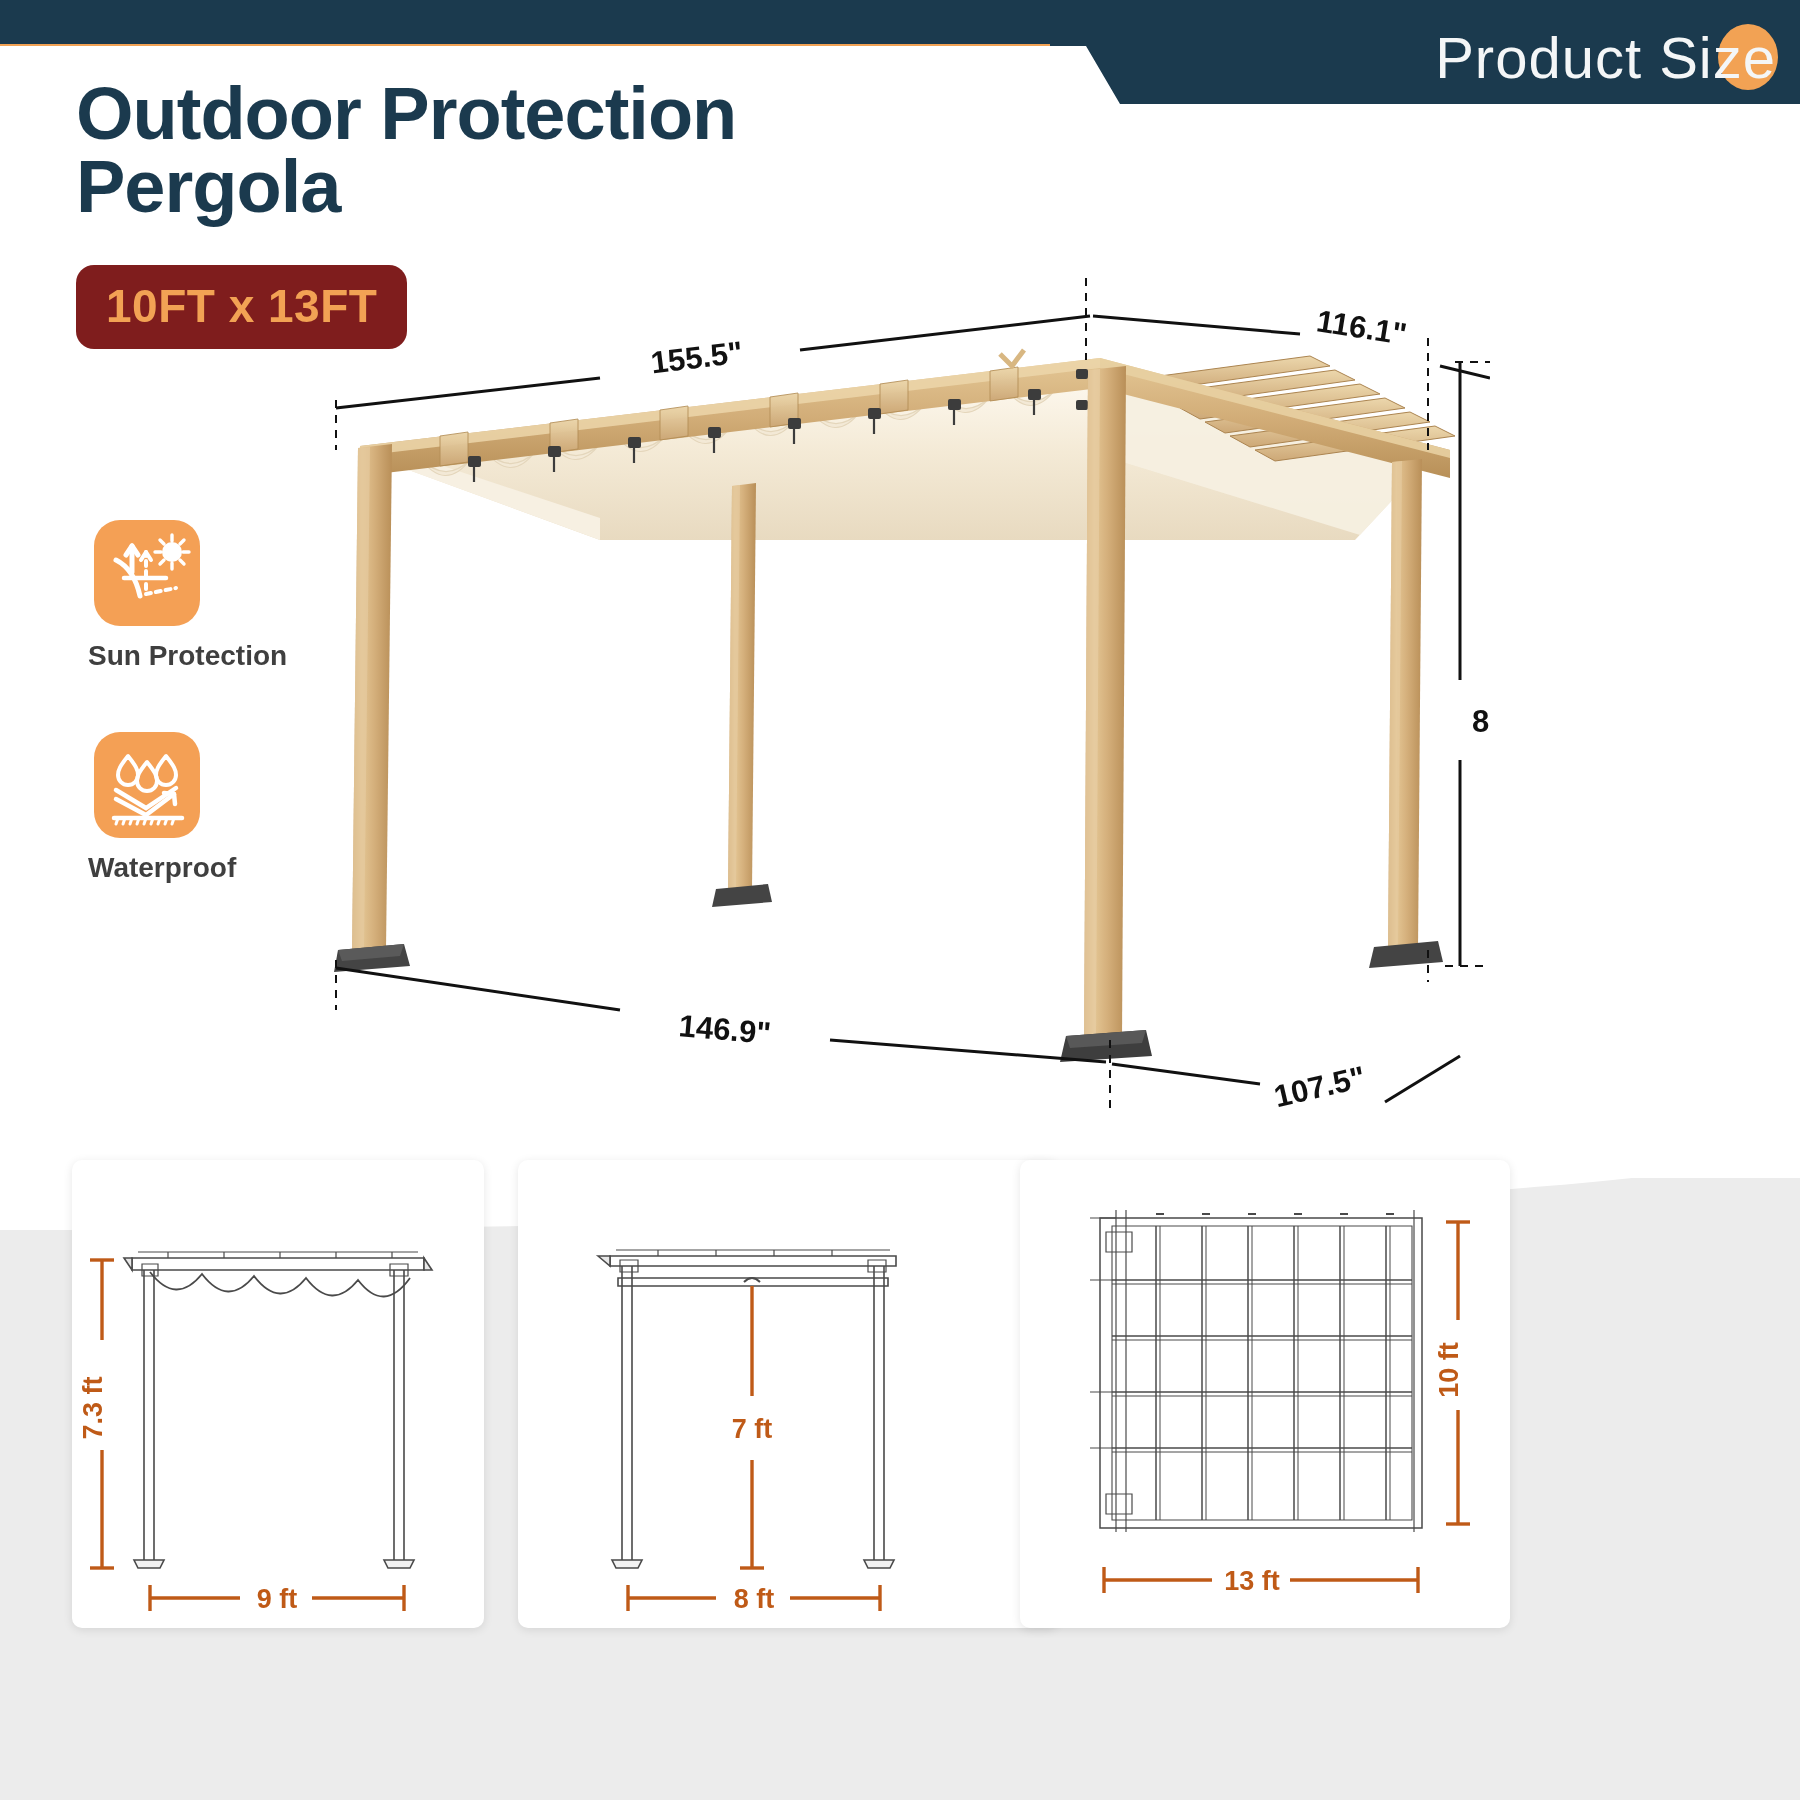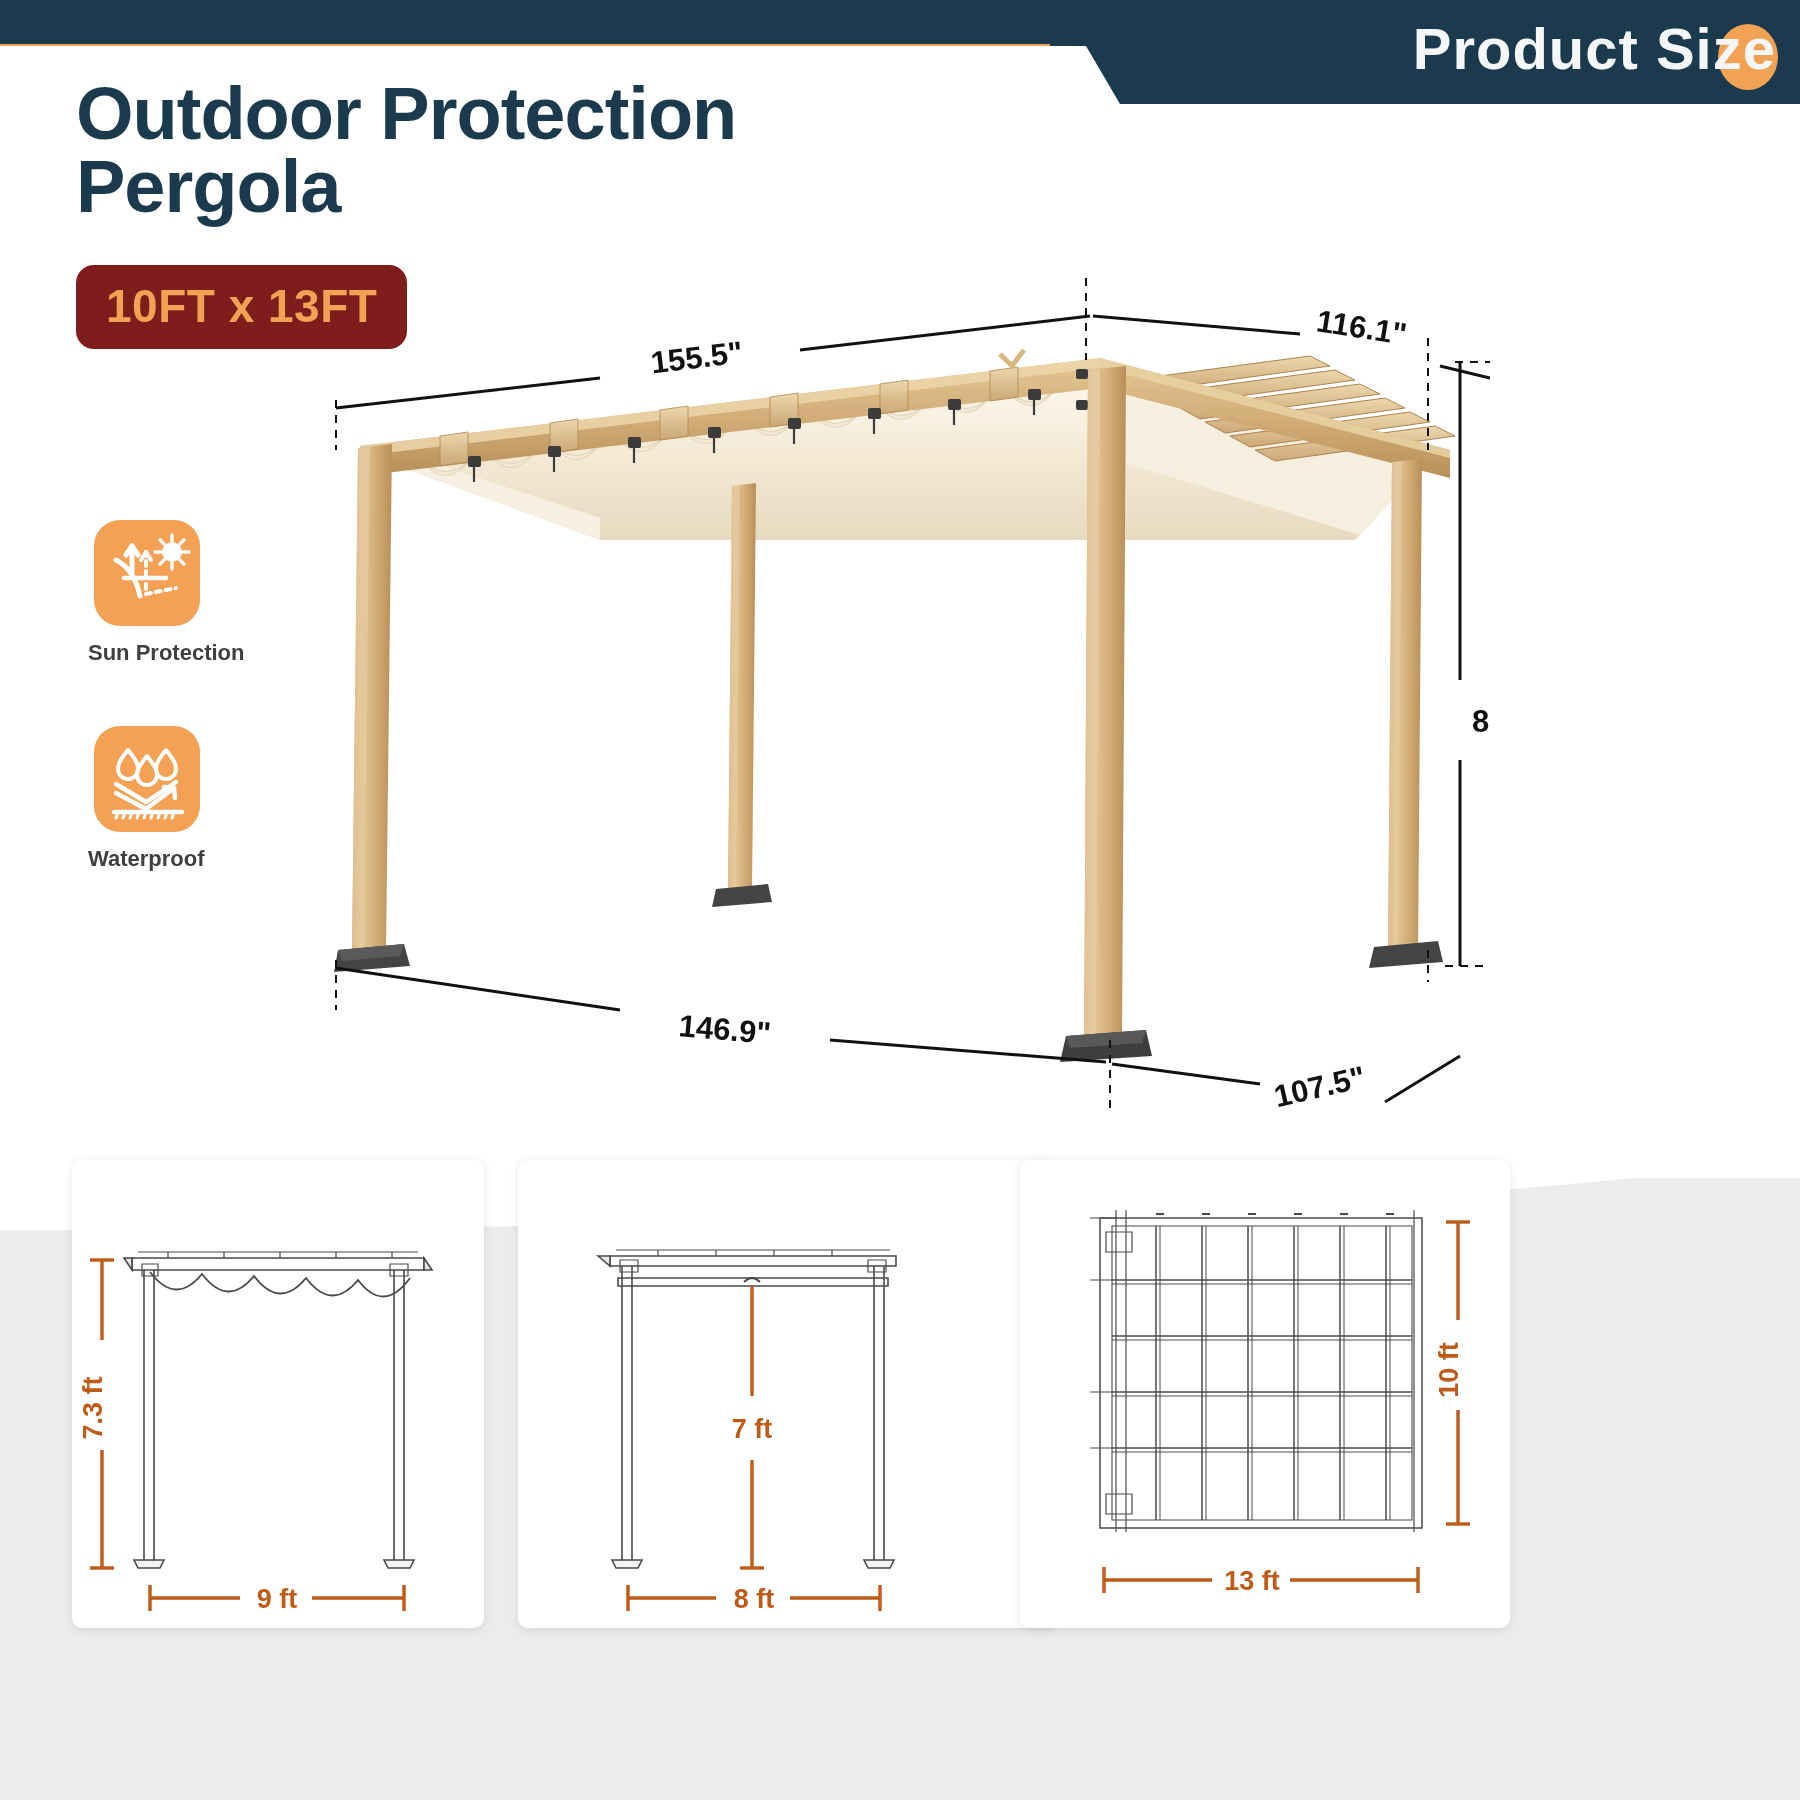--- a/index.html
+++ b/index.html
@@ -4,34 +4,34 @@
 <style>
   *{box-sizing:border-box;margin:0;padding:0}
   html,body{width:1800px;height:1800px;overflow:hidden}
   body{font-family:"Liberation Sans",sans-serif;background:#ffffff;position:relative}
 
   
   .header{position:absolute;left:0;top:0;width:1800px;height:44px;background:#1b3a4e;z-index:5}
   .header-orange{position:absolute;left:0;top:32px;width:1062px;height:14px;background:#f2a254;z-index:4}
   .header-tab{position:absolute;right:0;top:0;width:822px;height:104px;background:#1b3a4e;z-index:6;
     clip-path:polygon(72px 0,822px 0,822px 104px,142px 104px,108px 46px,72px 46px);}
-  .tab-title{position:absolute;right:24px;top:15px;z-index:8;font-size:58px;font-weight:bold;color:#f4f6f7;letter-spacing:1px;white-space:nowrap}
+  .tab-title{position:absolute;right:24px;top:24px;z-index:8;font-size:58px;font-weight:normal;color:#f4f6f7;letter-spacing:1px;white-space:nowrap}
   .tab-dot{position:absolute;right:22px;top:24px;width:60px;height:66px;border-radius:50%;background:#f2a254;z-index:7}
 
   
   .title{position:absolute;left:76px;top:78px;width:900px;font-size:74px;line-height:0.98;font-weight:bold;color:#1b3a4e;letter-spacing:-1px}
   .title .l2{display:block}
   .badge{position:absolute;left:76px;top:265px;background:#7f1d1d;border-radius:18px;padding:14px 30px 16px 30px}
   .badge span{font-size:46px;font-weight:bold;color:#f2a254;letter-spacing:0.5px;white-space:nowrap}
 
   
   .features{position:absolute;left:88px;top:520px;width:230px}
   .feature{margin-bottom:60px;text-align:left}
   .feat-icon{width:106px;height:106px;border-radius:26px;background:#f4a055;position:relative;margin-left:6px}
-  .feat-label{margin-top:14px;font-size:22px;font-weight:bold;color:#3f3f3f;white-space:nowrap}
+  .feat-label{margin-top:14px;font-size:28px;font-weight:bold;color:#3f3f3f;white-space:nowrap}
 
   
   .scene{position:absolute;left:300px;top:250px;width:1190px;height:900px}
   .scene svg{display:block}
   .dimtext{font-family:"Liberation Sans",sans-serif;font-weight:bold;fill:#111111;font-size:31px}
 
   
   .band{position:absolute;left:0;top:1178px;width:1800px;height:622px;background:#ececec;
     border-top-left-radius:0;}
   .band-curve{position:absolute;left:0;top:1140px;width:1800px;height:90px;background:#ffffff;

